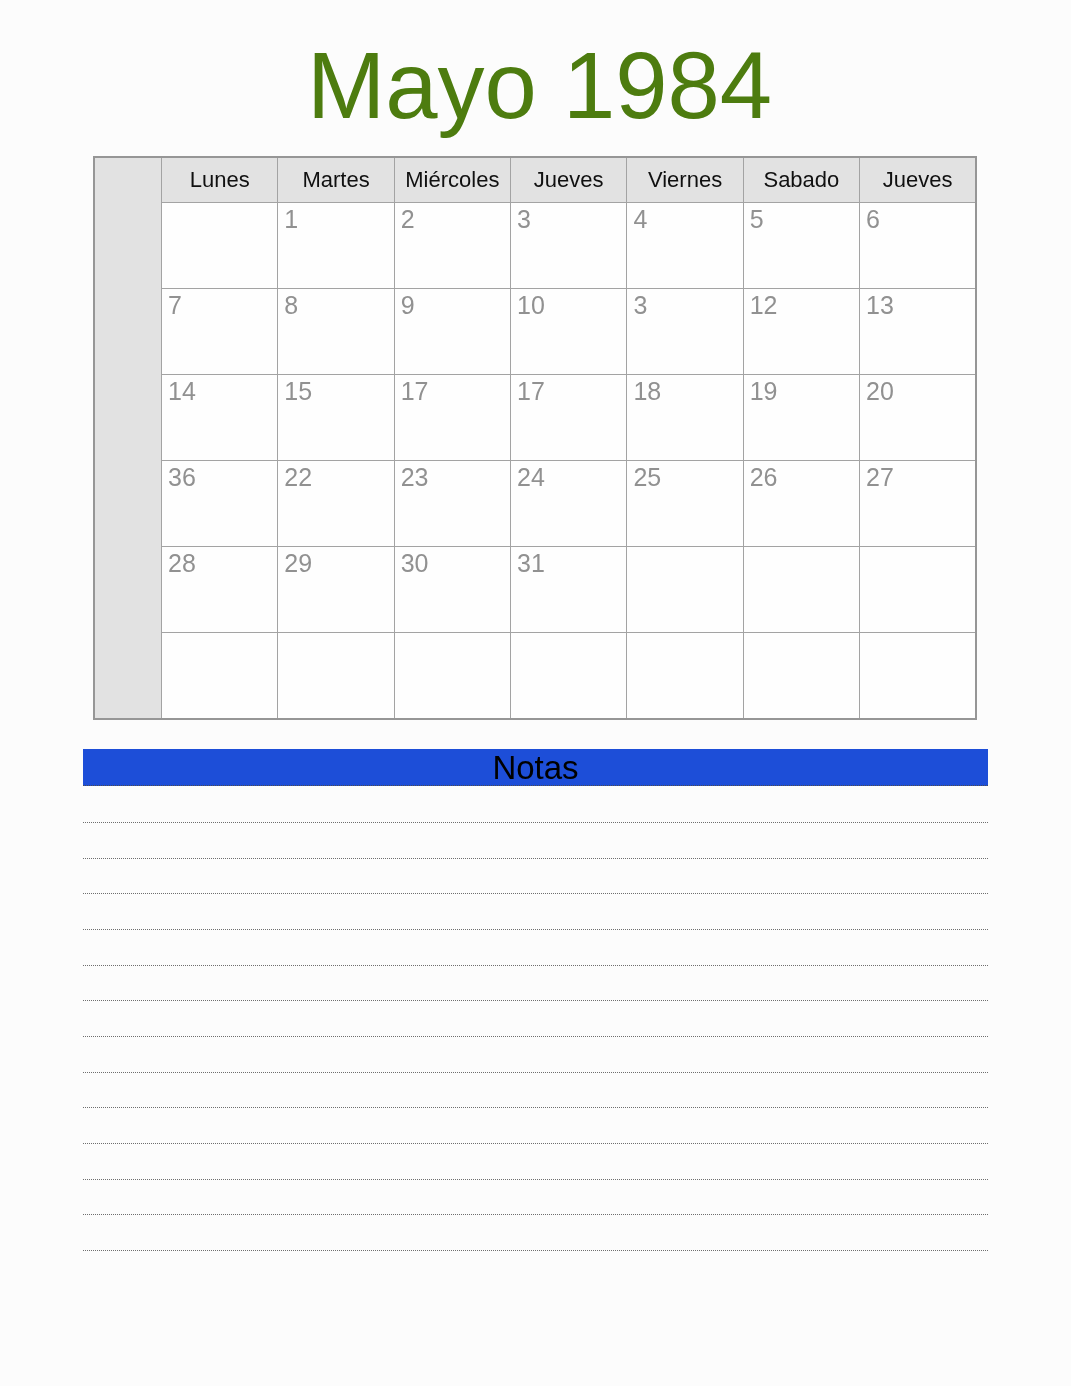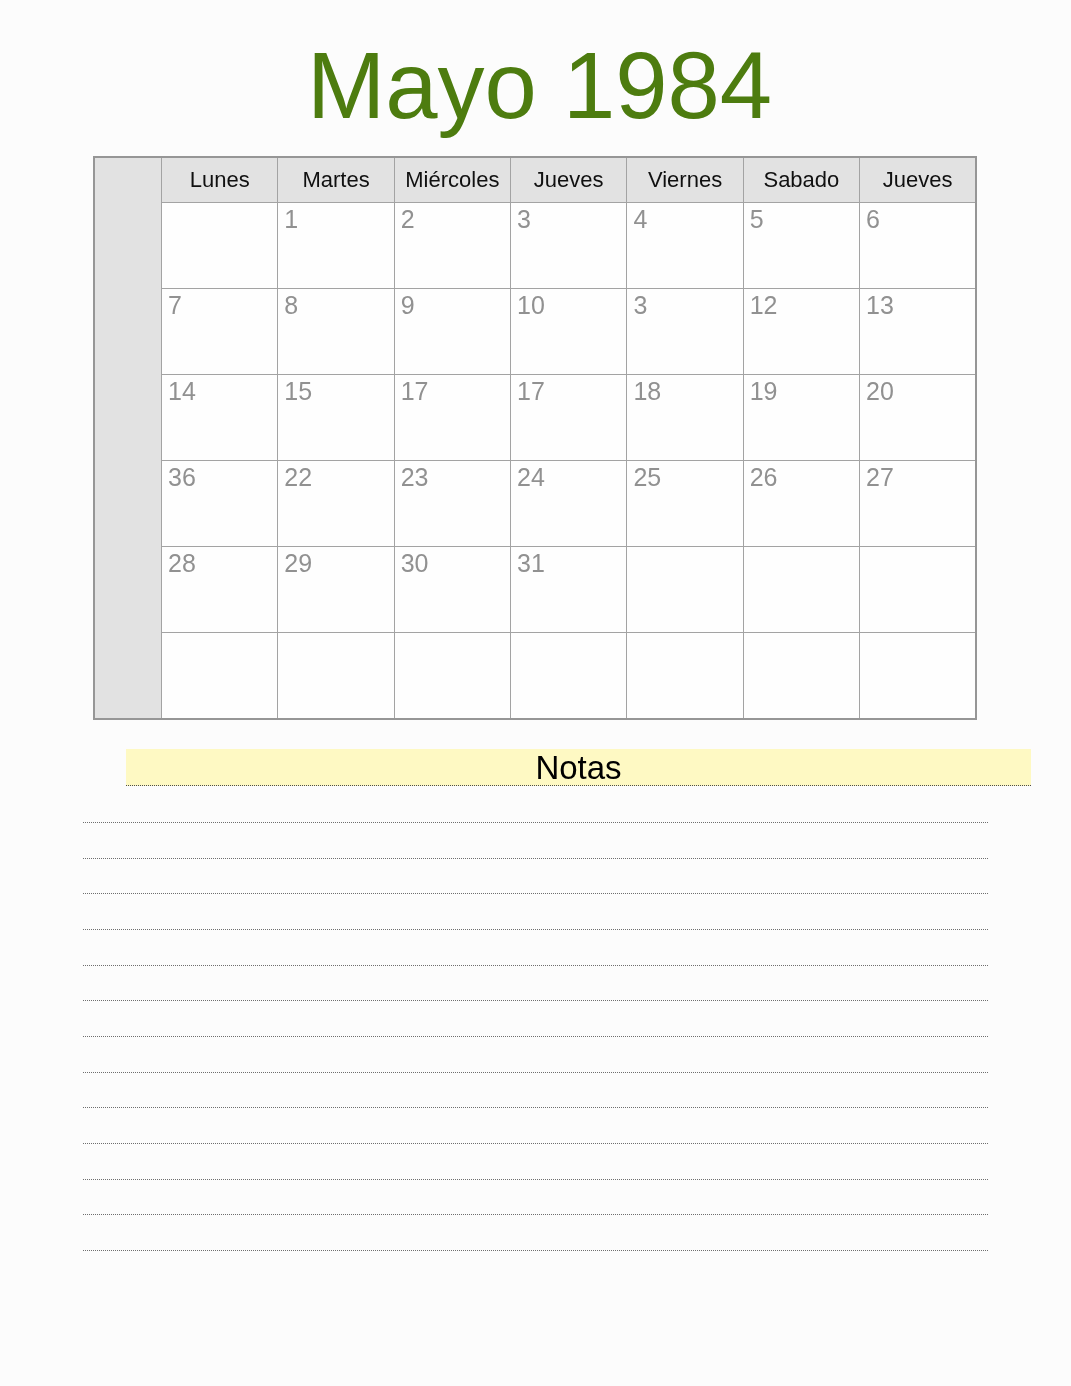--- a/index.html
+++ b/index.html
@@ -72,25 +72,24 @@
     font-size: 17px;
     color: #000;
     white-space: nowrap;
   }
   .notes-header {
     position: absolute;
     left: 83px;
     top: 749px;
     width: 905px;
     height: 37px;
-    background: #fef9c3;
+    background: #1d4ed8;
     border-bottom: 1px dotted #4d4d4d;
     text-align: center;
     box-sizing: border-box;
-    margin-left: 43px;
   }
   .notes-header span {
     font-size: 33px;
     line-height: 37px;
     color: #000;
   }
   .note-line {
     position: absolute;
     left: 83px;
     width: 905px;

